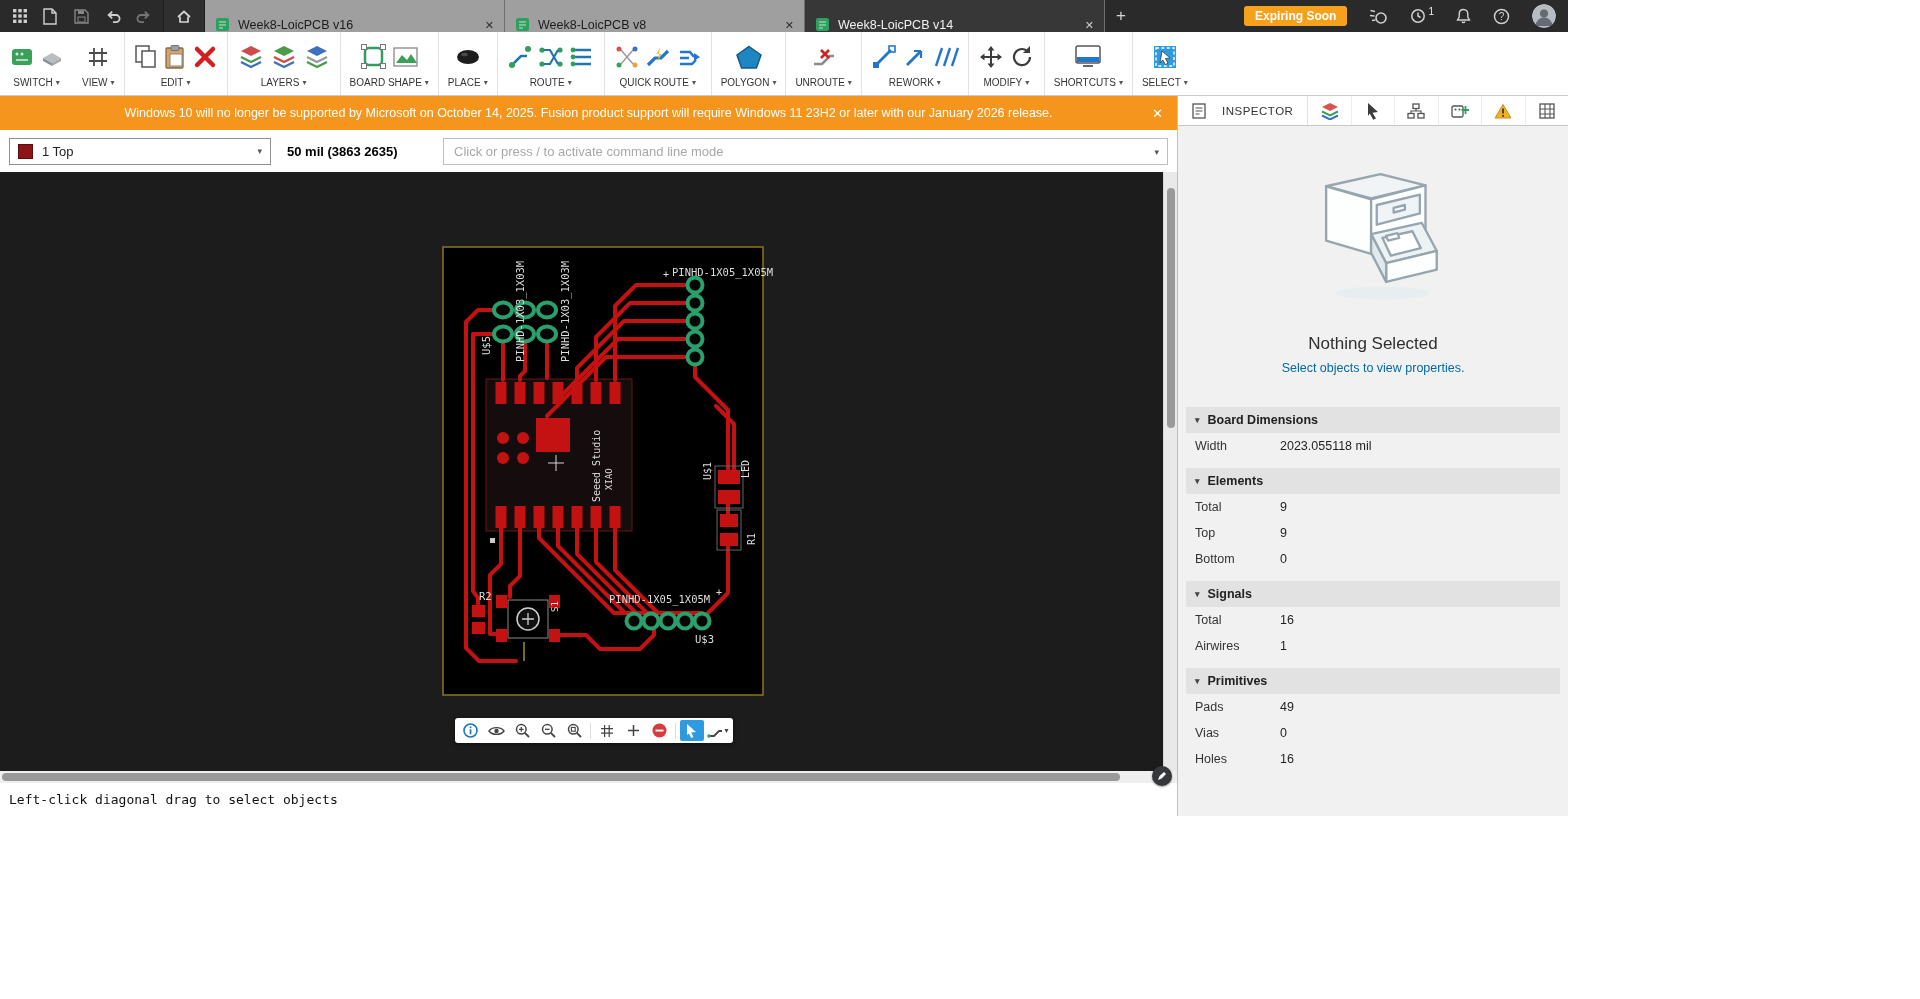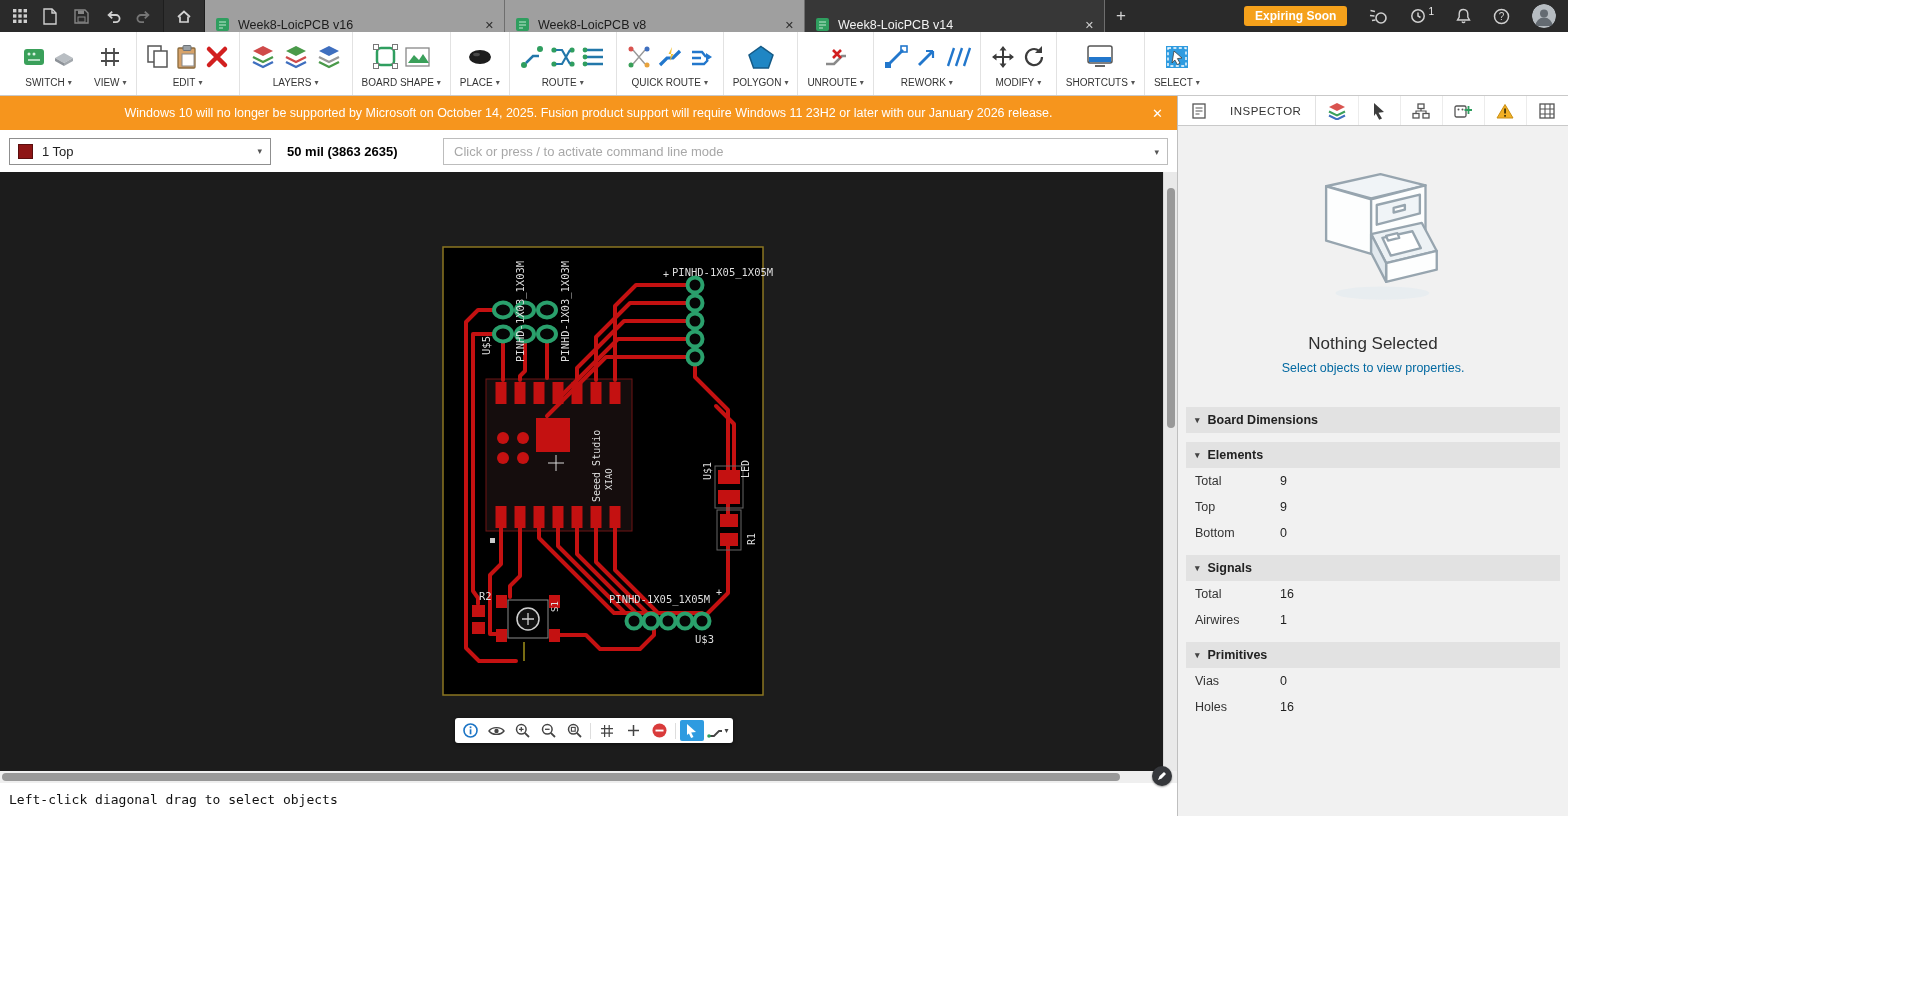--- a/index.html
+++ b/index.html
@@ -19,21 +19,21 @@
 .tb-right{margin-left:auto;display:flex;align-items:center;gap:22px;padding-right:12px}
 .badge{background:#F5A11B;color:#fff;font-size:12px;font-weight:bold;padding:3px 11px;border-radius:3px;white-space:nowrap}
 .jobwrap{display:flex;align-items:flex-start;gap:2px}
 .count{font-size:10px;color:#ededed;margin-top:-2px}
 .avatar{width:24px;height:24px;border-radius:50%;overflow:hidden}
 
 .menubar{height:23px;background:#fff;display:flex;align-items:stretch;padding-left:28px;flex:0 0 auto}
 .menu-item{display:flex;align-items:center;padding:0 21px;font-size:12px;color:#333;letter-spacing:.3px}
 .menu-item.active{font-weight:bold;color:#101010;box-shadow:inset 0 -3px 0 #0696D7}
 
-.toolbar{height:64px;background:#fff;border-bottom:1px solid #c9c9c9;display:flex;align-items:stretch;padding:0 12px;flex:0 0 auto}
+.toolbar{height:64px;background:#fff;border-bottom:1px solid #c9c9c9;display:flex;align-items:stretch;padding:0 0;flex:0 0 auto}
 .tgroup{display:flex;flex-direction:column;align-items:center;justify-content:center;padding:5px 9px 4px}
 .tgroup.sep{border-left:1px solid #e2e2e2}
 .ticons{display:flex;align-items:center;gap:5px;height:32px}
 .tlabel{margin-top:4px;font-size:10px;color:#333;display:flex;align-items:center;gap:3px;white-space:nowrap}
 .caret{font-size:8px;color:#555;font-style:normal}
 
 .workarea{flex:1;display:flex;min-height:0}
 .left-col{width:1177px;display:flex;flex-direction:column;min-height:0}
 .banner{height:34px;background:#F6951D;color:#fff;display:flex;align-items:center;justify-content:center;font-size:12.5px;font-weight:normal;position:relative;padding:0 44px;flex:0 0 auto}
 .banner-close{position:absolute;right:14px;top:0;bottom:0;display:flex;align-items:center;font-size:13px;color:#fff}
@@ -57,21 +57,21 @@
 .statusbar{height:33px;background:#fff;display:flex;align-items:center;padding:0 9px;font-family:"DejaVu Sans Mono",monospace;font-size:13px;color:#111;flex:0 0 auto}
 
 .cv-toolbar{position:absolute;left:455px;top:546px;height:25px;background:#fff;border-radius:3px;box-shadow:0 1px 4px rgba(0,0,0,.55);display:flex;align-items:center;padding:0 3px;gap:2px}
 .cv-btn{width:24px;height:21px;display:flex;align-items:center;justify-content:center;border-radius:2px}
 .cv-btn.active{background:#2E9BE0}
 .cv-sep{width:1px;height:16px;background:#ddd;margin:0 2px}
 .cv-caret{font-size:8px;color:#444;margin-left:1px}
 
 .right-col{width:391px;border-left:1px solid #bfbfbf;display:flex;flex-direction:column;background:#f1f1f1;min-height:0}
 .panel-tabs{height:30px;background:#fff;border-bottom:1px solid #c9c9c9;display:flex;align-items:stretch;flex:0 0 auto}
-.ptab-main{display:flex;align-items:center;gap:24px;padding:0 14px;font-size:11.5px;letter-spacing:.5px;color:#333;border-right:1px solid #e2e2e2;background:#fff}
+.ptab-main{display:flex;align-items:center;gap:16px;padding:0 14px;font-size:11.5px;letter-spacing:.5px;color:#333;border-right:1px solid #e2e2e2;background:#fff}
 .ptab{flex:1;display:flex;align-items:center;justify-content:center;border-right:1px solid #ececec;background:#fff}
 .ptab:last-child{border-right:none}
 .panel-body{flex:1;overflow:hidden}
 .empty-state{text-align:center;padding-top:34px}
 .empty-title{font-size:17px;color:#2f2f2f;margin-top:24px;font-weight:normal}
 .empty-sub{font-size:12.5px;color:#0369a1;margin-top:7px}
 .sections{margin-top:32px;padding:0 8px}
 .section{margin-bottom:9px}
 .sec-h{height:26px;background:#e2e2e2;display:flex;align-items:center;gap:8px;padding:0 9px;font-size:12.5px;font-weight:bold;color:#222}
 .sec-h .tri{font-size:9px;color:#444}
@@ -764,20 +764,24 @@
           <div class="empty-sub">Select objects to view properties.</div>
         </div>
 
         <div class="sections">
 
           <div class="section">
             <div class="sec-h">
               <span class="tri">▾</span>
               <span>Board Dimensions</span>
             </div>
+            <div class="prow">
+              <span>Width</span>
+              <span class="pval">2023.055118 mil</span>
+            </div>
           </div>
 
           <div class="section">
             <div class="sec-h">
               <span class="tri">▾</span>
               <span>Elements</span>
             </div>
             <div class="prow">
               <span>Total</span>
               <span class="pval">9</span>
@@ -806,20 +810,24 @@
               <span class="pval">1</span>
             </div>
           </div>
 
           <div class="section">
             <div class="sec-h">
               <span class="tri">▾</span>
               <span>Primitives</span>
             </div>
             <div class="prow">
+              <span>Pads</span>
+              <span class="pval">49</span>
+            </div>
+            <div class="prow">
               <span>Vias</span>
               <span class="pval">0</span>
             </div>
             <div class="prow">
               <span>Holes</span>
               <span class="pval">16</span>
             </div>
           </div>
 
         </div>

